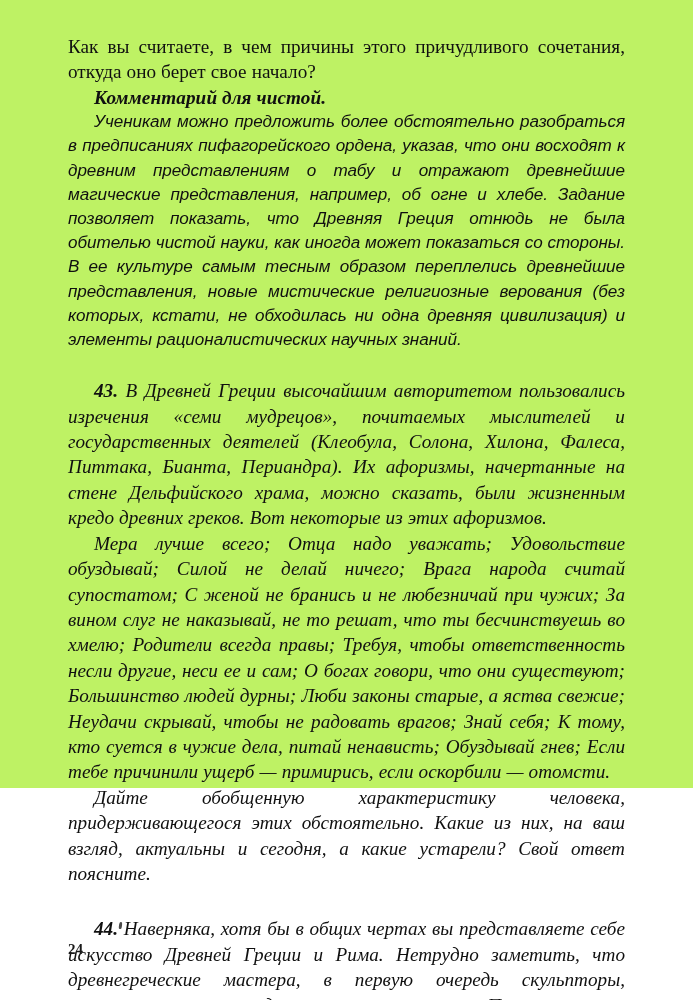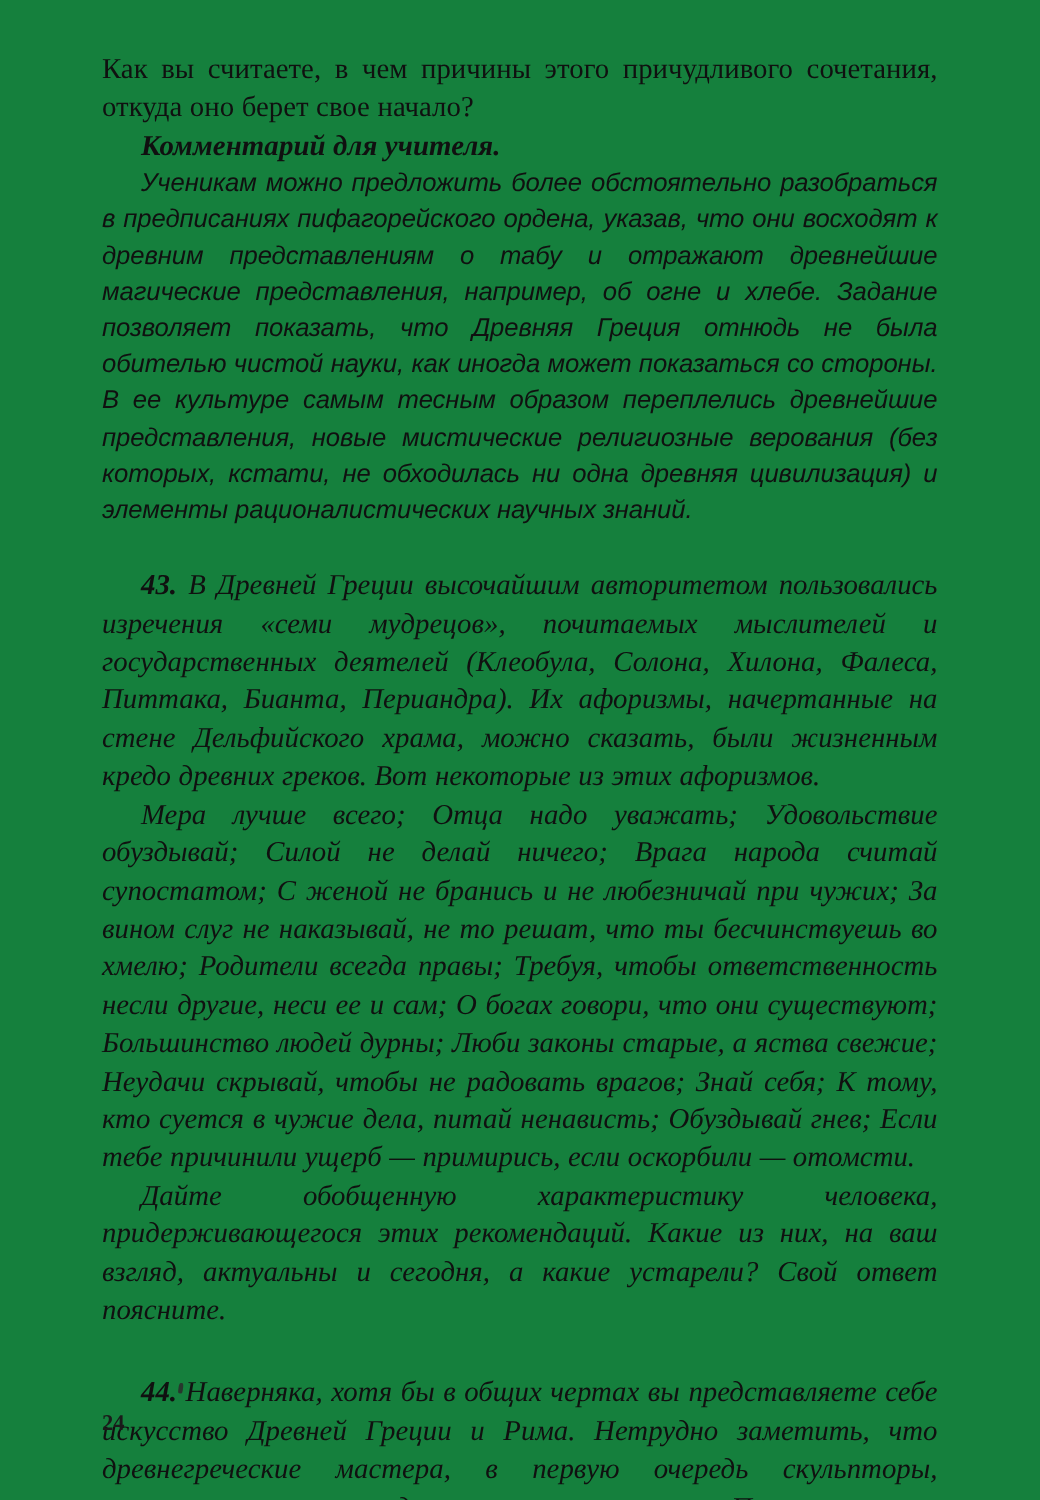--- a/index.html
+++ b/index.html
@@ -14,22 +14,22 @@
     color: #101010;
     overflow: hidden;
     position: relative;
   }
 
   .page {
     position: absolute;
     left: 0;
     top: 0;
     width: 693px;
-    height: 1000px;
-    background: #15803d;
+    height: 788px;
+    background: #bef264;
   }
 
   .content {
     position: absolute;
     left: 68px;
     top: 34px;
     width: 557px;
   }
 
   
@@ -110,31 +110,31 @@
 </style>
 </head>
 <body>
 
 <div class="page">
 
   <div class="content">
 
     <p class="p-serif">Как вы считаете, в чем причины этого причудливого сочетания, откуда оно берет свое начало?</p>
 
-    <p class="teacher-note">Комментарий для учителя.</p>
+    <p class="teacher-note">Комментарий для чистой.</p>
 
     <p class="p-sans indent">Ученикам можно предложить более обстоятельно разобраться в предписаниях пифагорейского ордена, указав, что они восходят к древним представлениям о табу и отражают древнейшие магические представления, например, об огне и хлебе. Задание позволяет показать, что Древняя Греция отнюдь не была обителью чистой науки, как иногда может показаться со стороны. В ее культуре самым тесным образом переплелись древнейшие представления, новые мистические религиозные верования (без которых, кстати, не обходилась ни одна древняя цивилизация) и элементы рационалистических научных знаний.</p>
 
     <div class="gap-block"></div>
 
     <p class="p-serif indent"><span class="num">43. </span><span>В Древней Греции высочайшим авторитетом пользовались изречения «семи мудрецов», почитаемых мыслителей и государственных деятелей (Клеобула, Солона, Хилона, Фалеса, Питтака, Бианта, Периандра). Их афоризмы, начертанные на стене Дельфийского храма, можно сказать, были жизненным кредо древних греков. Вот некоторые из этих афоризмов.</span></p>
 
     <p class="p-serif indent">Мера лучше всего; Отца надо уважать; Удовольствие обуздывай; Силой не делай ничего; Врага народа считай супостатом; С женой не бранись и не любезничай при чужих; За вином слуг не наказывай, не то решат, что ты бесчинствуешь во хмелю; Родители всегда правы; Требуя, чтобы ответственность несли другие, неси ее и сам; О богах говори, что они существуют; Большинство людей дурны; Люби законы старые, а яства свежие; Неудачи скрывай, чтобы не радовать врагов; Знай себя; К тому, кто суется в чужие дела, питай ненависть; Обуздывай гнев; Если тебе причинили ущерб — примирись, если оскорбили — отомсти.</p>
 
-    <p class="p-serif indent">Дайте обобщенную характеристику человека, придерживающегося этих рекомендаций. Какие из них, на ваш взгляд, актуальны и сегодня, а какие устарели? Свой ответ поясните.</p>
+    <p class="p-serif indent">Дайте обобщенную характеристику человека, придерживающегося этих обстоятельно. Какие из них, на ваш взгляд, актуальны и сегодня, а какие устарели? Свой ответ поясните.</p>
 
     <div class="gap-item"></div>
 
     <p class="p-serif indent"><span class="num">44. </span><span>Наверняка, хотя бы в общих чертах вы представляете себе искусство Древней Греции и Рима. Нетрудно заметить, что древнегреческие мастера, в первую очередь скульпторы, старались не создавать портретов. Психологические переживания передавались в первую очередь движениями тела, внешний облик героя при этом сводился к определенным типичным чертам. Рим, напротив, про-</span></p>
 
   </div>
 
   <div class="speck"></div>
 
   <div class="folio">24</div>

